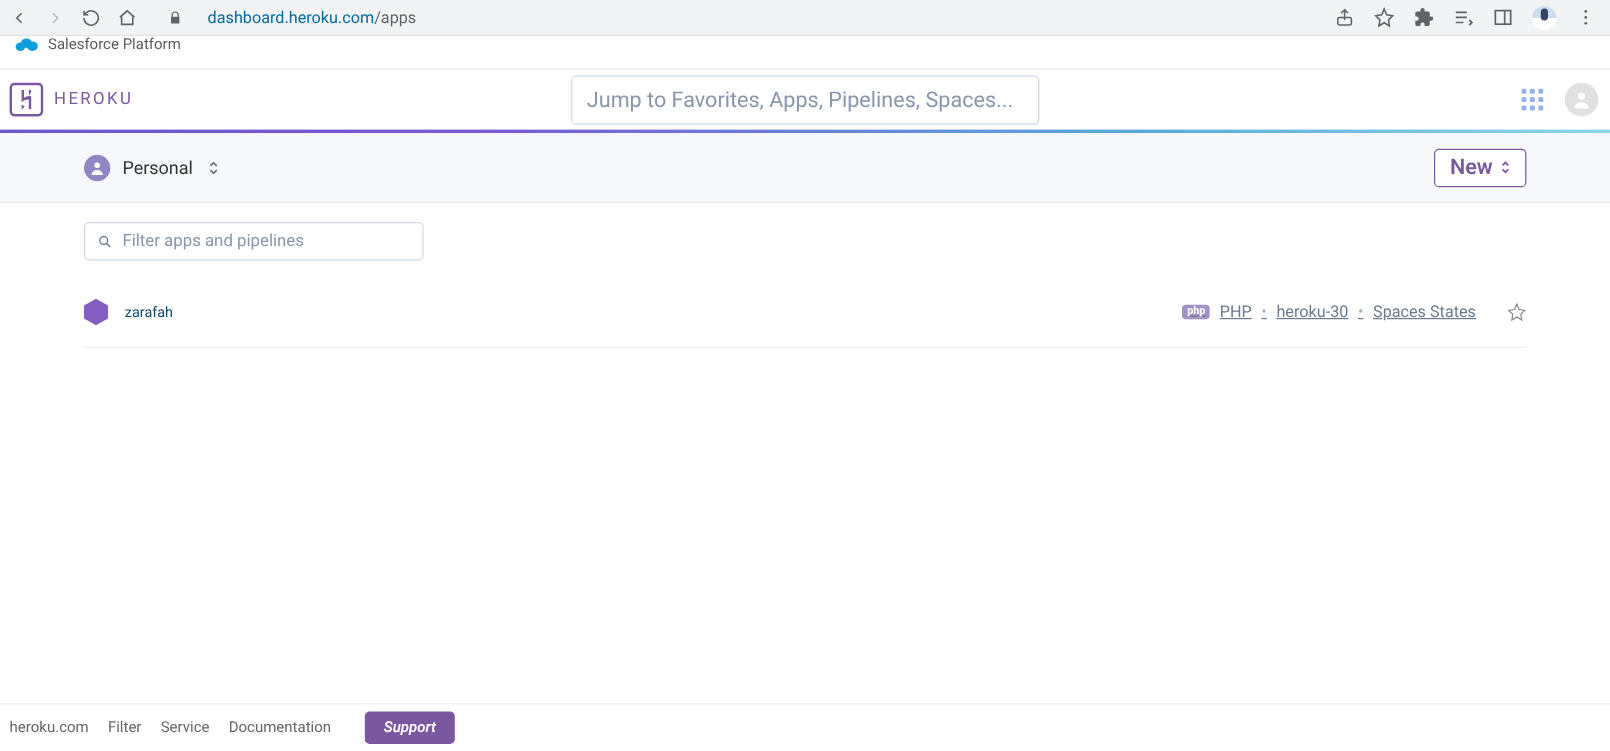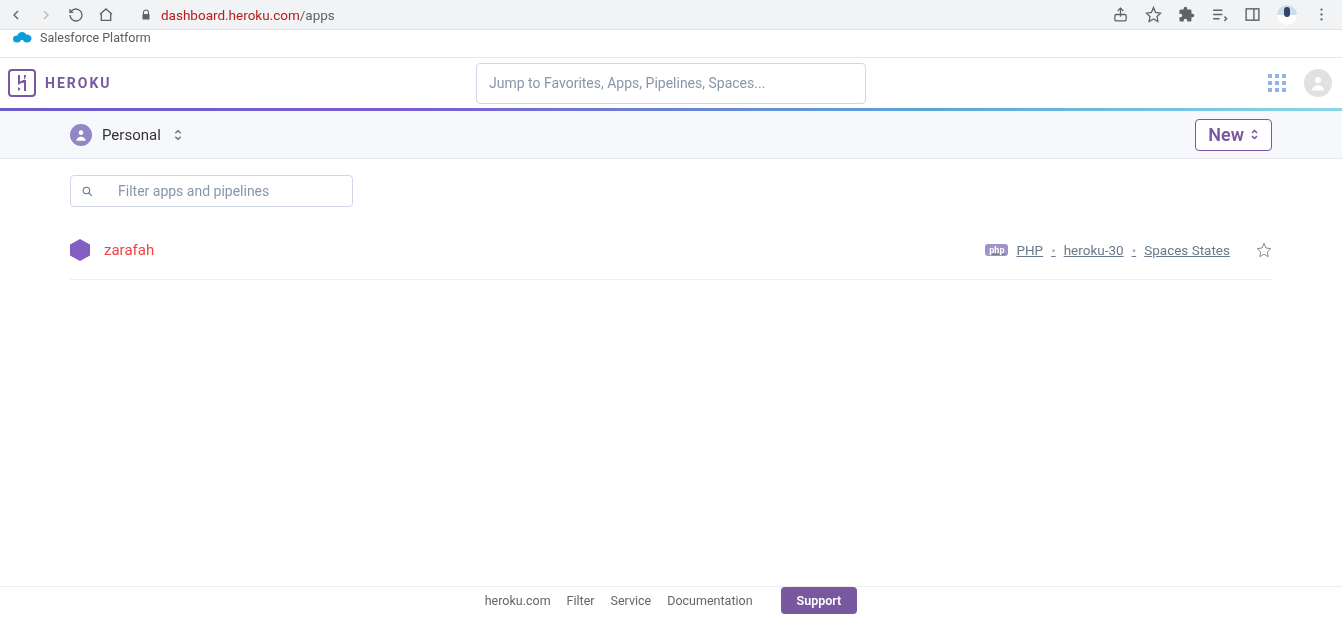--- a/index.html
+++ b/index.html
@@ -4,70 +4,70 @@
 <style>
   * { box-sizing:border-box; margin:0; padding:0; font-family:-apple-system,BlinkMacSystemFont,"Segoe UI",Roboto,Helvetica,Arial,sans-serif; }
   body { width:1342px; height:626px; background:#fff; color:#333; overflow:hidden; position:relative; }
 
   
   .chrome-bar{height:30px;background:#f1f3f4;display:flex;align-items:center;padding:0 8px;border-bottom:1px solid #e2e2e2;}
   .chrome-bar .nav{display:flex;align-items:center;gap:14px;}
   .chrome-bar .nav svg{width:16px;height:16px;}
   .chrome-bar .addr{flex:1;margin:0 10px 0 14px;height:26px;background:#f1f3f4;border-radius:20px;display:flex;align-items:center;padding:0 12px;font-size:13.5px;color:#5f6368;}
   .chrome-bar .addr .lock{margin-right:9px;}
-  .chrome-bar .addr .host{color:#b91c1c;}
+  .chrome-bar .addr .host{color:#0369a1;margin-left:12px;}
   .chrome-bar .right{display:flex;align-items:center;gap:16px;margin-right:4px;}
   .chrome-bar .right svg{width:17px;height:17px;}
   .chrome-bar .avatar-b{width:20px;height:20px;border-radius:50%;background:linear-gradient(#cde 50%,#fff 50%);position:relative;}
   .chrome-bar .avatar-b::after{content:"";position:absolute;top:2px;left:7px;width:6px;height:10px;background:#346;border-radius:3px;}
 
   
   .sf-strip{height:28px;display:flex;align-items:flex-start;padding:0 12px;font-size:12.5px;color:#5c5c5c;border-bottom:1px solid #e5e5e5;gap:8px;}
   .sf-cloud{width:20px;height:14px;}
 
   
   .hk-nav{height:50px;display:flex;align-items:center;padding:0 10px 0 8px;}
   .hk-logo{display:flex;align-items:center;gap:9px;}
   .hk-logo-square{width:28px;height:28px;border:2px solid #79589F;border-radius:4px;display:flex;align-items:center;justify-content:center;}
   .hk-logo-square svg{width:14px;height:16px;}
-  .hk-word{font-weight:700;font-size:14px;letter-spacing:2px;color:#79589F;}
-  .hk-search{margin-left:auto;margin-right:auto;position:absolute;left:50%;transform:translateX(-50%);width:390px;height:41px;border:1px solid #cfd7e6;border-radius:4px;display:flex;align-items:center;padding:0 12px;font-size:14px;color:#62738d;}
+  .hk-word{font-weight:400;font-size:14px;letter-spacing:2px;color:#79589F;}
+  .hk-search{margin-left:auto;margin-right:auto;position:absolute;left:50%;transform:translateX(-50%);width:390px;height:41px;border:1px solid #cfd7e6;border-radius:4px;display:flex;align-items:center;padding:0 12px;font-size:18px;color:#62738d;}
   .hk-right{margin-left:auto;display:flex;align-items:center;gap:18px;}
   .grid9{display:grid;grid-template-columns:repeat(3,4px);grid-template-rows:repeat(3,4px);gap:3px;}
   .grid9 span{background:#90b4e8;width:4px;height:4px;}
   .hk-avatar{width:28px;height:28px;border-radius:50%;background:#e1e1e1;display:flex;align-items:center;justify-content:center;}
   .hk-avatar svg{width:18px;height:18px;fill:#fff;}
 
   .gradient-bar{height:3px;background:linear-gradient(90deg,#6a5bcd 0%,#7a5bd5 30%,#5aa8d8 70%,#8dd6e8 100%);}
 
   
-  .subheader{height:48px;background:#f7f8fb;border-bottom:1px solid #e6e6ef;display:flex;align-items:center;padding:0 70px;}
+  .subheader{height:58px;background:#f7f8fb;border-bottom:1px solid #e6e6ef;display:flex;align-items:center;padding:0 70px;}
   .team-switch{display:flex;align-items:center;gap:10px;color:#333;font-size:15px;}
   .team-avatar{width:22px;height:22px;border-radius:50%;background:#9187c4;display:flex;align-items:center;justify-content:center;}
   .team-avatar svg{width:14px;height:14px;fill:#fff;}
   .sort-icn{width:10px;height:14px;margin-left:2px;}
   .new-btn{margin-left:auto;height:32px;border:1px solid #79589F;border-radius:4px;background:#fff;color:#79589F;font-weight:600;font-size:18px;padding:0 12px;display:flex;align-items:center;gap:6px;cursor:pointer;}
 
   
   .main{padding:16px 70px;}
-  .filter{width:283px;height:32px;border:1px solid #cfd7e6;border-radius:4px;display:flex;align-items:center;padding:0 10px;gap:24px;color:#62738d;font-size:14px;}
+  .filter{width:283px;height:32px;border:1px solid #cfd7e6;border-radius:4px;display:flex;align-items:center;padding:0 10px;gap:8px;color:#62738d;font-size:14px;}
   .filter svg{width:13px;height:13px;}
 
   .app-row{display:flex;align-items:center;padding:18px 0;border-bottom:1px solid #eee;margin-top:14px;}
   .hexagon{width:20px;height:22px;background:#845ec2;clip-path:polygon(50% 0%,100% 25%,100% 75%,50% 100%,0% 75%,0% 25%);margin-right:14px;}
-  .app-name{font-size:15px;color:#ef4444;}
+  .app-name{font-size:12px;color:#0c4a6e;}
   .app-meta{margin-left:auto;display:flex;align-items:center;gap:8px;font-size:13.5px;color:#6a7a8c;text-decoration:underline;}
   .php-badge{background:#a193c7;color:#fff;font-size:9px;font-weight:700;padding:1px 4px;border-radius:3px;}
   .dot{color:#a8b2bf;}
   .star{margin-left:18px;width:16px;height:16px;stroke:#888;fill:none;}
 
   
-  .footer{position:absolute;bottom:0;left:0;right:0;height:40px;border-top:1px solid #eee;display:flex;align-items:center;padding:0 8px;font-size:12.5px;color:#666;flex-direction:column;}
+  .footer{position:absolute;bottom:0;left:0;right:0;height:40px;border-top:1px solid #eee;display:flex;align-items:center;padding:0 8px;font-size:12.5px;color:#666;}
   .footer .links{display:flex;align-items:center;gap:16px;}
-  .support-btn{background:#79589F;color:#fff;border:none;border-radius:4px;padding:6px 16px;font-size:12.5px;font-weight:600;margin-left:12px;cursor:pointer;}
+  .support-btn{background:#79589F;color:#fff;border:none;border-radius:4px;padding:6px 16px;font-size:12.5px;font-weight:600;margin-left:12px;cursor:pointer;font-style:italic;}
   .footer .right{margin-left:auto;display:flex;align-items:center;gap:18px;}
   input{border:none;outline:none;background:transparent;font-size:inherit;color:inherit;flex:1;}
   input::placeholder{color:#8896ab;}
 </style>
 </head>
 <body>
 
 <div class="chrome-bar">
   <div class="nav">
     <svg viewBox="0 0 24 24" fill="none" stroke="#5f6368" stroke-width="2">

